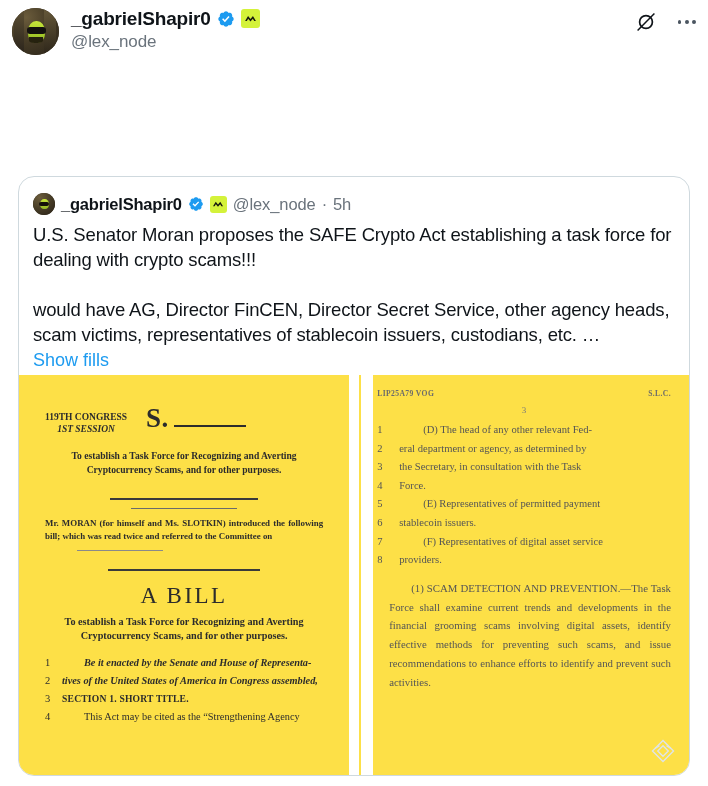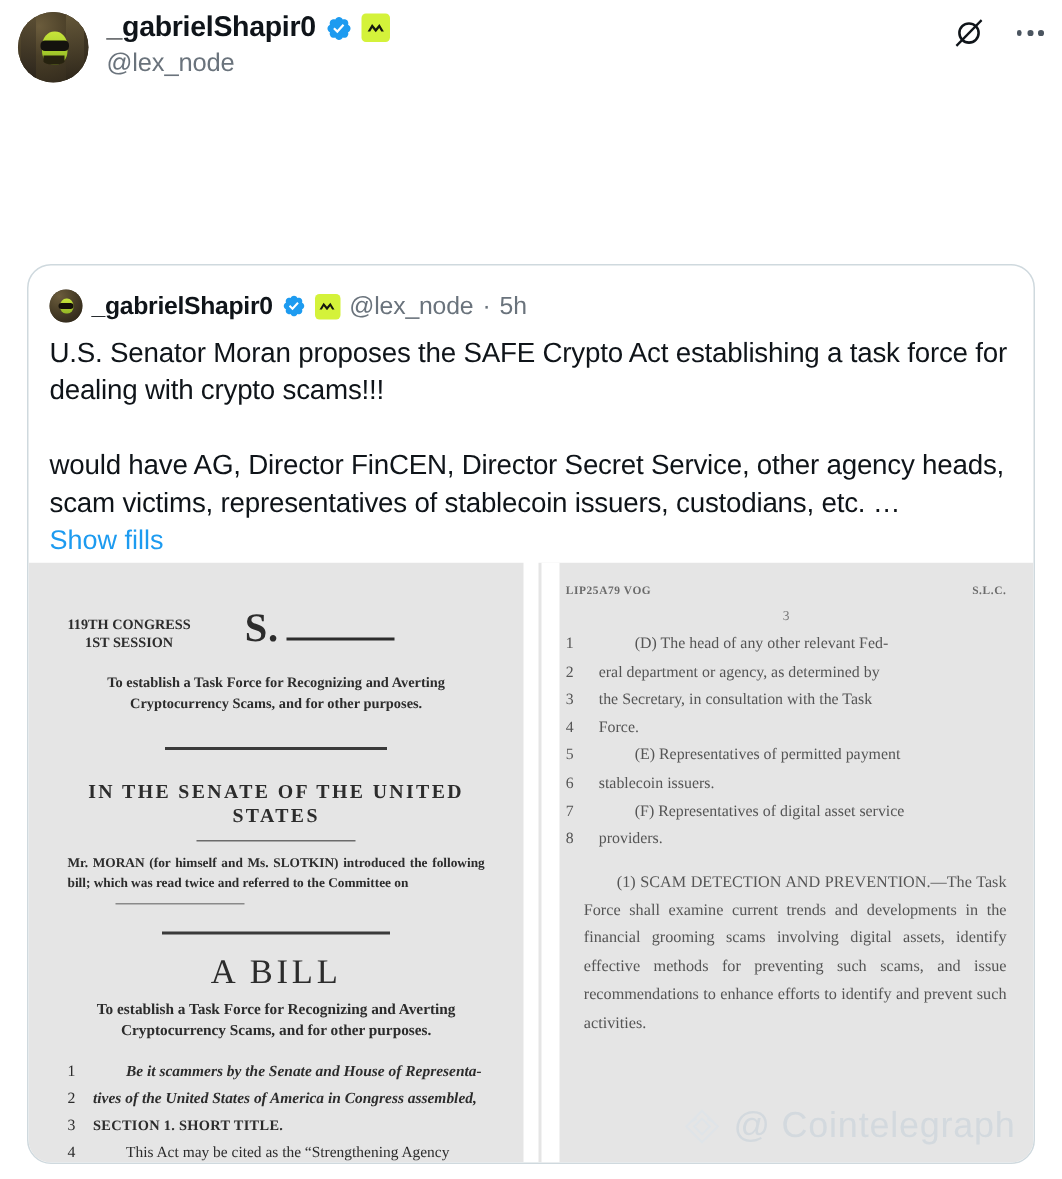--- a/index.html
+++ b/index.html
@@ -127,30 +127,30 @@
     font-size: 18px; color: #1d9bf0; line-height: 24px; cursor: pointer;
     display: inline-block;
   }
 
   
   .q-media {
     position: absolute; left: 0; right: 0; top: 198px; bottom: 0;
     display: flex; gap: 10px; padding: 0 0 0 0; overflow: hidden;
   }
   .doc {
-    position: relative; background: #e5e5e5; overflow: hidden;
+    position: relative; background: #fde047; overflow: hidden;
     font-family: "Liberation Serif", serif; color: #2c2c2c;
   }
   .doc-left { width: 336px; padding: 22px 26px 0 26px; }
   .doc-right { width: 336px; padding: 14px 18px 0 18px; }
 
   
-  .dl-top { display: flex; align-items: flex-start; gap: 36px; margin-top: 6px; }
+  .dl-top { display: flex; align-items: flex-start; gap: 19px; margin-top: 6px; }
   .dl-congress { font-size: 9.5px; line-height: 12px; text-align: center; padding-top: 8px; font-weight: bold; }
-  .dl-congress .sc { font-variant: small-caps; }
+  .dl-congress .sc { font-variant: small-caps; font-style: italic; }
   .dl-sline { display: flex; align-items: baseline; gap: 5px; }
   .dl-s { font-size: 27px; font-weight: bold; letter-spacing: .5px; }
   .dl-blank { display:inline-block; width: 72px; border-bottom: 2px solid #2c2c2c; height: 17px; }
   .dl-sub {
     font-size: 9.6px; line-height: 13.5px; text-align: center; margin-top: 14px;
     padding: 0 4px; font-weight: bold;
   }
   .dl-rule { width: 148px; height: 2px; background: #3a3a3a; margin: 22px auto 0 auto; }
   .dl-senate {
     text-align: center; font-size: 13.2px; letter-spacing: 1.6px; font-weight: bold;
@@ -280,32 +280,31 @@
             <div class="sc">1ST SESSION</div>
           </div>
           <div class="dl-sline">
             <span class="dl-s">S.</span>
             <span class="dl-blank"></span>
           </div>
         </div>
 
         <div class="dl-sub">To establish a Task Force for Recognizing and Averting Cryptocurrency Scams, and for other purposes.</div>
         <div class="dl-rule"></div>
-        <div class="dl-senate">IN THE SENATE OF THE UNITED STATES</div>
         <div class="dl-thinrule"></div>
         <div class="dl-intro">Mr. MORAN (for himself and Ms. SLOTKIN) introduced the following bill; which was read twice and referred to the Committee on</div>
         <div class="dl-thinrule2"></div>
         <div class="dl-rule2"></div>
         <div class="dl-bill">A BILL</div>
         <div class="dl-billsub">To establish a Task Force for Recognizing and Averting Cryptocurrency Scams, and for other purposes.</div>
 
         <div class="dl-lines">
           <div class="dl-line">
             <span class="dl-num">1</span>
-            <span class="dl-body ital indent">Be it scammers by the Senate and House of Representa-</span>
+            <span class="dl-body ital indent">Be it enacted by the Senate and House of Representa-</span>
           </div>
           <div class="dl-line">
             <span class="dl-num">2</span>
             <span class="dl-body ital">tives of the United States of America in Congress assembled,</span>
           </div>
           <div class="dl-line">
             <span class="dl-num">3</span>
             <span class="dl-body sc">SECTION 1. SHORT TITLE.</span>
           </div>
           <div class="dl-line">
@@ -366,17 +365,16 @@
       <div class="doc-divider" style="position:absolute;left:342px;top:0;bottom:0;width:12px;background:#fff;"></div>
     </div>
 
     
     <div class="watermark">
       <svg class="wm-logo" viewBox="0 0 32 32">
         <path d="M16 4 L28 16 L16 28 L4 16 Z" fill="none" stroke="#dfe4e8" stroke-width="1.6"></path>
         <path d="M16 10 L22 16 L16 22 L10 16 Z" fill="none" stroke="#dfe4e8" stroke-width="1.6"></path>
         <path d="M7 13 L12 10 M25 13 L20 10" stroke="#dfe4e8" stroke-width="1.4" fill="none"></path>
       </svg>
-      <span>@ Cointelegraph</span>
     </div>
 
   </div>
 </div>
 
 </body></html>

